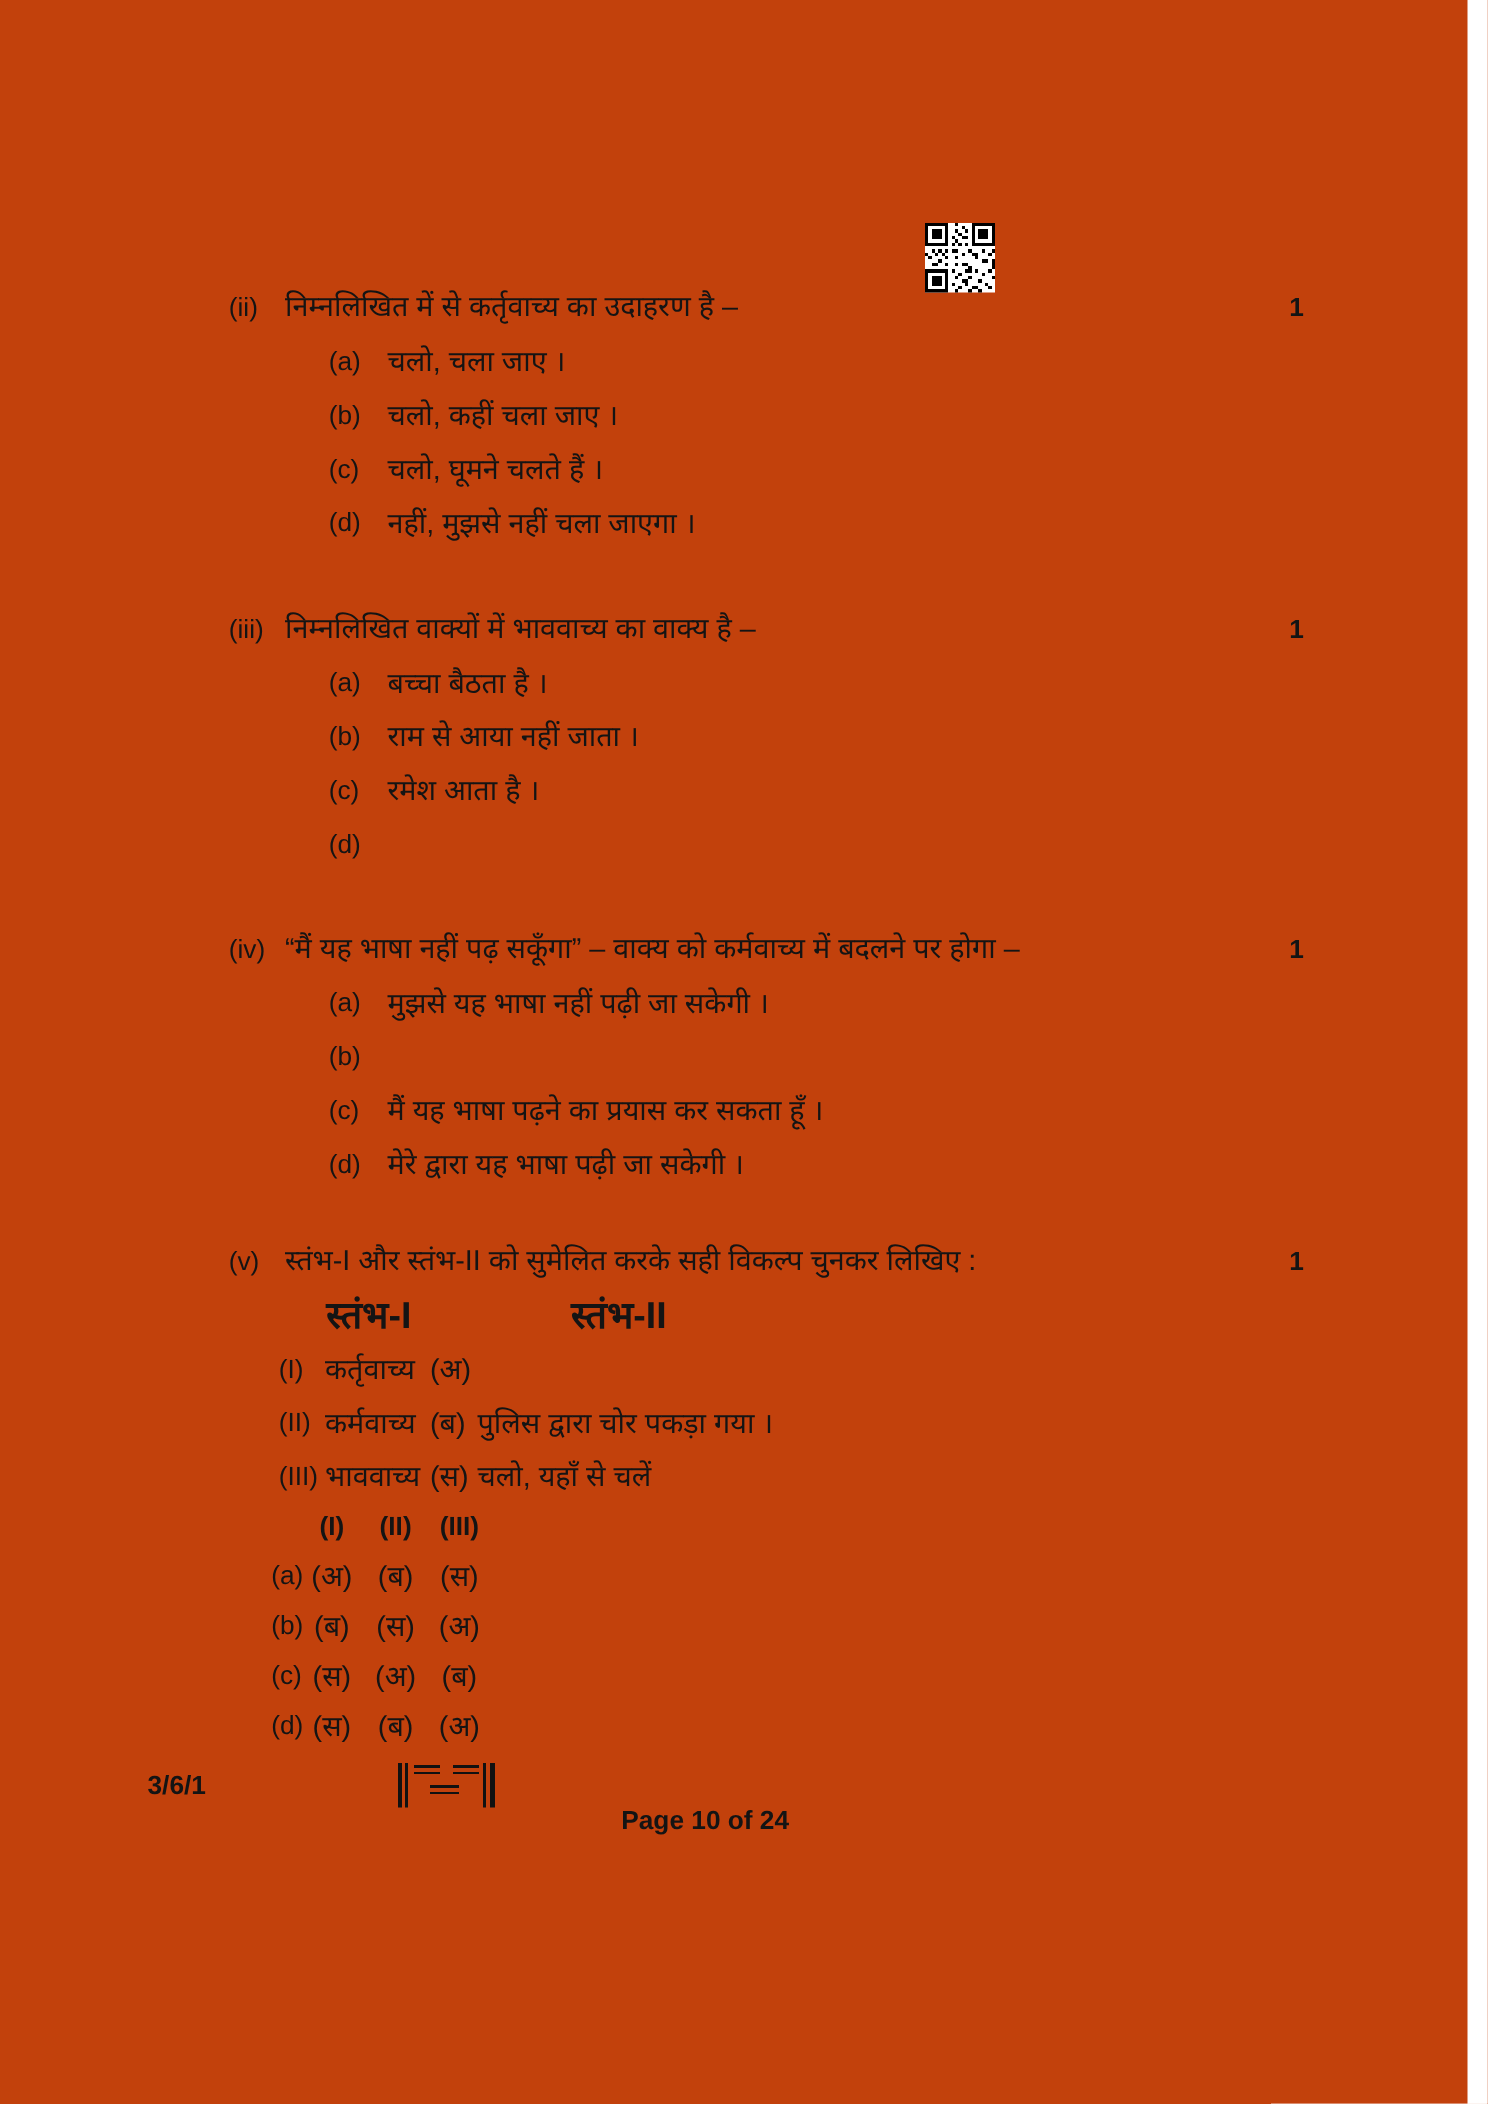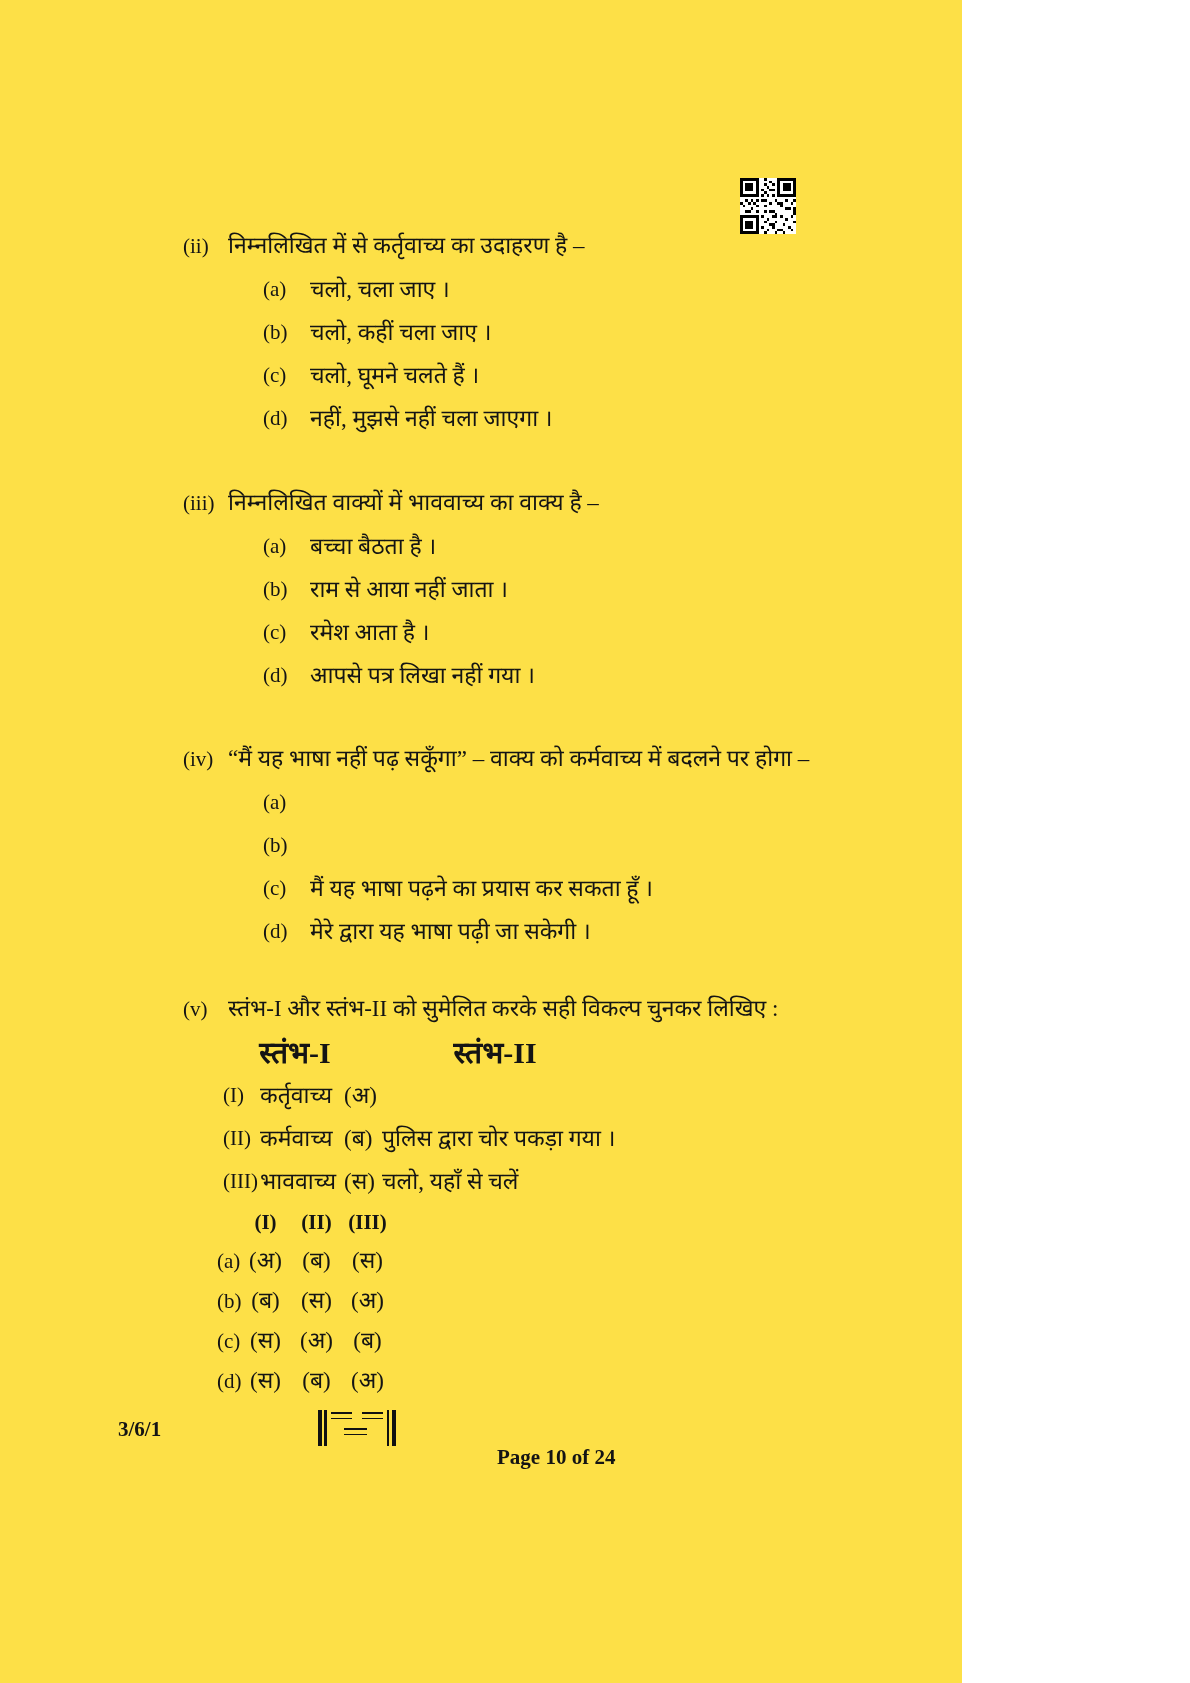--- a/index.html
+++ b/index.html
@@ -1,22 +1,22 @@
 <!DOCTYPE html>
 <html><head>
 <meta charset="utf-8">
 <style>
   html, body { margin: 0; padding: 0; background: #ffffff; }
   .page {
     position: relative;
-    width: 962px;
+    width: 1174px;
     height: 1683px;
-    background: #fde047;
+    background: #c2410c;
     color: #141414;
-    font-family: Liberation Serif, serif;
+    font-family: Liberation Sans, sans-serif;
     overflow: hidden;
   }
   .qr {
     position: absolute;
     left: 740px;
     top: 178px;
     width: 56px;
     height: 56px;
   }
   
@@ -229,32 +229,32 @@
     <div class="opt">
       <span class="olabel">(b)</span>
       <span class="otext">राम से आया नहीं जाता ।</span>
     </div>
     <div class="opt">
       <span class="olabel">(c)</span>
       <span class="otext">रमेश आता है ।</span>
     </div>
     <div class="opt">
       <span class="olabel">(d)</span>
-      <span class="otext">आपसे पत्र लिखा नहीं गया ।</span>
     </div>
   </section>
 
   <section class="q" style="top:737px">
     <div class="qhead">
       <span class="qnum">(iv)</span>
       <span class="qtext">“मैं यह भाषा नहीं पढ़ सकूँगा” – वाक्य को कर्मवाच्य में बदलने पर होगा –</span>
       <span class="qmarks">1</span>
     </div>
     <div class="opt">
       <span class="olabel">(a)</span>
+      <span class="otext">मुझसे यह भाषा नहीं पढ़ी जा सकेगी ।</span>
     </div>
     <div class="opt">
       <span class="olabel">(b)</span>
     </div>
     <div class="opt">
       <span class="olabel">(c)</span>
       <span class="otext">मैं यह भाषा पढ़ने का प्रयास कर सकता हूँ ।</span>
     </div>
     <div class="opt">
       <span class="olabel">(d)</span>

